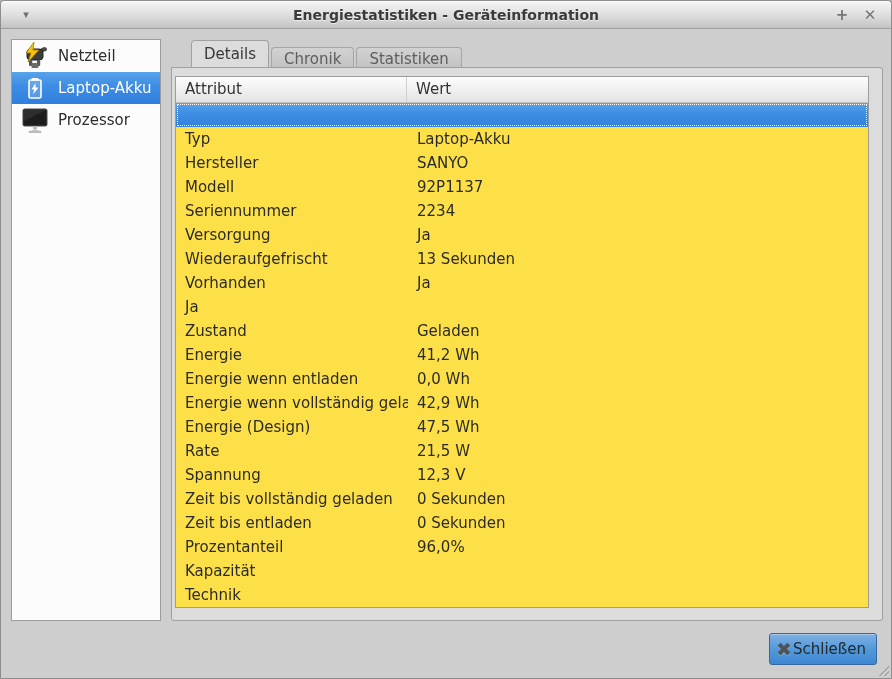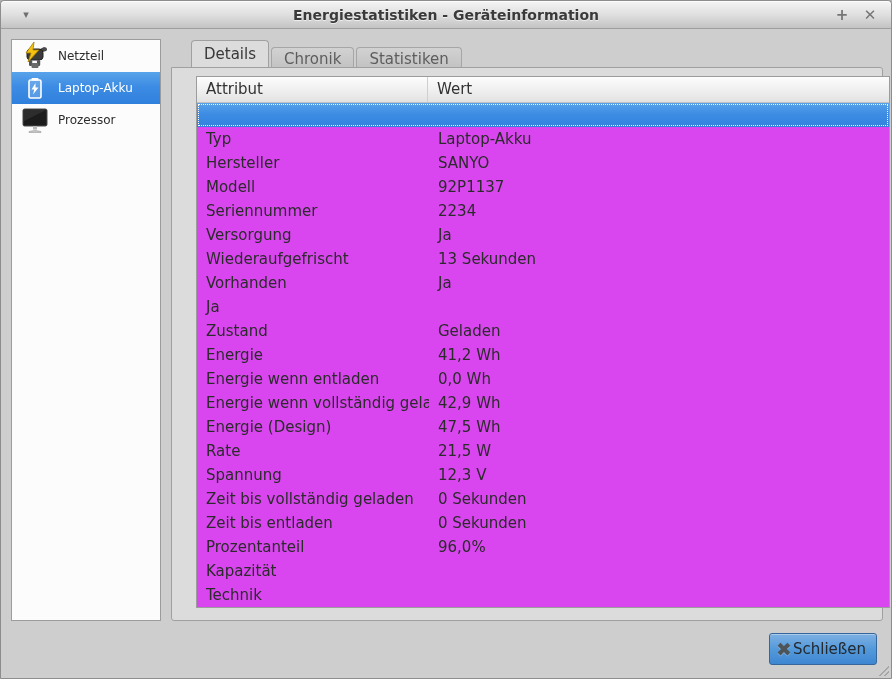--- a/index.html
+++ b/index.html
@@ -31,21 +31,21 @@
   .win-btns { position:absolute; right:12px; top:0; height:28px; display:flex; align-items:center; gap:10px; }
   .win-btn { color:#757575; font-size:15px; font-weight:bold; width:18px; text-align:center; cursor:default; }
 
   
   .device-list {
     position:absolute; left:10px; top:38px; width:150px; height:582px;
     background:#fcfcfc; border:1px solid #9c9c9c; overflow:hidden;
   }
   .list-item { display:flex; align-items:center; height:32px; padding-left:6px; }
   .list-item .icon { width:34px; height:30px; display:flex; align-items:center; justify-content:center; flex:none; }
-  .list-item .label { font-size:12px; color:#2d2d2d; padding-left:6px; white-space:nowrap; }
+  .list-item .label { font-size:15px; color:#2d2d2d; padding-left:6px; white-space:nowrap; }
   .list-item.selected { background:linear-gradient(180deg,#58a3ea 0%,#3d8ce4 45%,#2f80dd 100%); }
   .list-item.selected .label { color:#ffffff; }
 
   
   .tab-bar { position:absolute; left:170px; top:39px; height:27px; display:flex; align-items:flex-end;padding-left:20px; }
   .tab {
     font-size:15px; color:#5d5d5d; padding:3px 12px 4px 12px; margin-right:2px;
     background:linear-gradient(180deg,#d2d2d2,#c3c3c3);
     border:1px solid #a6a6a6; border-bottom:none; border-radius:4px 4px 0 0;
     height:20px; line-height:17px; cursor:default; white-space:nowrap;
@@ -56,31 +56,31 @@
   }
 
   
   .notebook {
     position:absolute; left:170px; top:66px; width:712px; height:554px;
     background:#dcdcdc; border:1px solid #a0a0a0; border-radius:0 3px 3px 3px;
   }
 
   
   .treeview {
-    position:absolute; left:24px; top:8px; width:694px; height:532px;
+    position:absolute; left:3px; top:8px; width:694px; height:532px;
     background:#ffffff; border:1px solid #9c9c9c; overflow:hidden;
   }
   .tree-header { display:flex; height:26px;
     background:linear-gradient(180deg,#fdfdfd 0%,#efefef 55%,#e2e2e2 100%);
     border-bottom:1px solid #c2c2c2;
   }
   .hcell { font-size:15px; color:#333333; line-height:25px; padding-left:9px; }
   .hcell.c1 { width:231px; border-right:1px solid #cfcfcf; }
   .hcell.c2 { flex:1; }
-  .tree-row { display:flex; height:24px; background:#d946ef; }
+  .tree-row { display:flex; height:24px; background:#fde047; }
   .tree-row .cell { font-size:15px; color:#2b2b2b; line-height:24px; white-space:nowrap; overflow:hidden; }
   .tree-row .attr { width:232px; padding-left:9px; }
   .tree-row .val { flex:1; padding-left:9px; }
   .tree-row.selected {
     background:linear-gradient(180deg,#57a2ea 0%,#3e8de4 45%,#3181de 100%);
     outline:1px dotted #ffffff; outline-offset:-2px;
   }
   .tree-row.selected .cell { color:#ffffff;margin-top:34px; }
 
   

